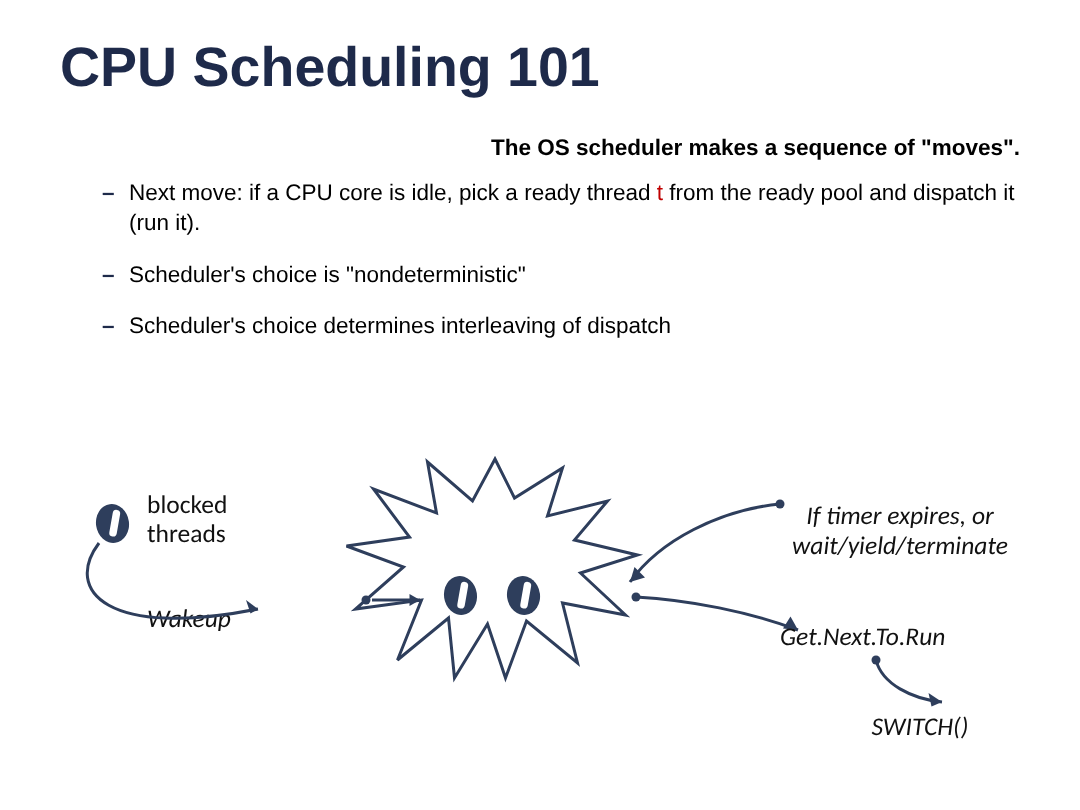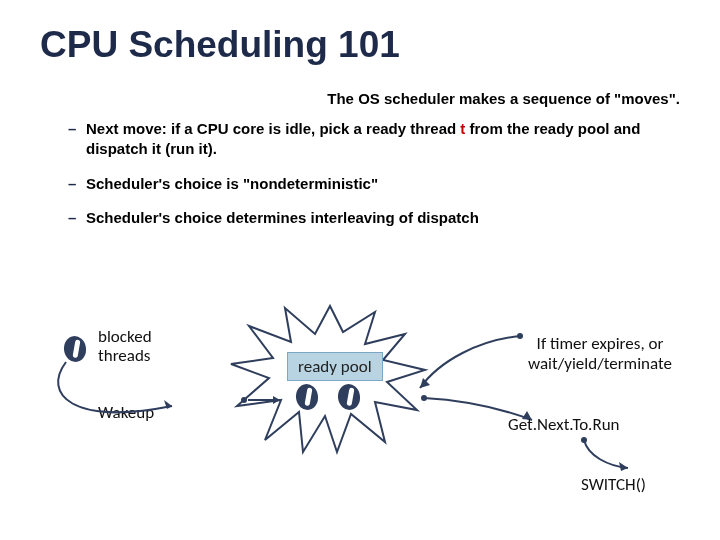--- a/index.html
+++ b/index.html
@@ -34,21 +34,21 @@
     text-align: right;
   }
   ul.bullets {
     list-style: none;
     padding: 0 0 0 28px;
     margin: 0;
   }
   ul.bullets li {
     position: relative;
     font-size: 15px;
-    font-weight: bold;
+    font-weight: normal;
     color: #000;
     margin-bottom: 14px;
     line-height: 1.35;
     padding-left: 18px;
   }
   ul.bullets li::before {
     content: "–";
     position: absolute;
     left: 0;
     color: #1e2a4a;
@@ -61,21 +61,21 @@
     top: 310px;
     width: 584px;
     height: 230px;
   }
   .label {
     position: absolute;
     font-family: Calibri, Arial, sans-serif;
     font-size: 17px;
     color: #111;
   }
-  .italic { }
+  .italic { font-style: italic; }
   .ready-box {
     position: absolute;
     background: #b8d4e3;
     border: 1px solid #7aa8c4;
     padding: 3px 10px;
     font-family: Calibri, Arial, sans-serif;
     font-size: 17px;
     color: #222;
   }
   
@@ -129,21 +129,20 @@
 
     <svg style="position:absolute; left:42px; top:44px; width:200px; height:80px;" viewBox="0 0 200 80">
       <path d="M 24 8 C 0 40, 30 72, 130 52" stroke="#2e3e5c" stroke-width="2" fill="none"></path>
       <path d="M 130 52 l -8 -6 l 3 9 z" fill="#2e3e5c"></path>
     </svg>
 
     <svg class="burst" style="left:225px; top:-8px; width:210px; height:155px;" viewBox="0 0 210 155">
       <polygon points="105,4 118,30 150,10 140,42 180,32 158,58 200,68 162,80 192,108 150,100 160,140 126,112 112,150 100,114 78,150 74,110 40,138 56,98 12,104 44,76 6,62 48,56 24,24 66,40 60,6 90,32" fill="none" stroke="#2e3e5c" stroke-width="2" stroke-linejoin="miter"></polygon>
     </svg>
 
-    <div class="ready-box" style="left:287px; top:42px;">ready pool</div>
 
     <div class="thread" style="left:296px; top:74px;"></div>
     <div class="thread" style="left:338px; top:74px;"></div>
 
     <svg style="position:absolute; left:240px; top:80px; width:50px; height:20px;" viewBox="0 0 50 20">
       <circle cx="4" cy="10" r="3" fill="#2e3e5c"></circle>
       <line x1="8" y1="10" x2="40" y2="10" stroke="#2e3e5c" stroke-width="2"></line>
       <path d="M 40 10 l -7 -4 l 0 8 z" fill="#2e3e5c"></path>
     </svg>
 
@@ -154,21 +153,21 @@
     </svg>
 
     <div class="label italic" style="left:510px; top:24px; width:180px; text-align:center; line-height:1.2;">If timer expires, or wait/yield/terminate</div>
 
     <svg style="position:absolute; left:420px; top:80px; width:120px; height:40px;" viewBox="0 0 120 40">
       <path d="M 4 8 C 40 10, 80 18, 112 30" stroke="#2e3e5c" stroke-width="2" fill="none"></path>
       <path d="M 112 30 l -10 -1 l 5 -8 z" fill="#2e3e5c"></path>
       <circle cx="4" cy="8" r="3" fill="#2e3e5c"></circle>
     </svg>
 
-    <div class="label italic" style="left:508px; top:104px;">Get.Next.To.Run</div>
+    <div class="label italic" style="left:520px; top:104px;">Get.Next.To.Run</div>
 
     <svg style="position:absolute; left:578px; top:126px; width:60px; height:40px;" viewBox="0 0 60 40">
       <path d="M 6 4 C 10 20, 30 30, 50 32" stroke="#2e3e5c" stroke-width="2" fill="none"></path>
       <path d="M 50 32 l -9 -6 l 2 9 z" fill="#2e3e5c"></path>
       <circle cx="6" cy="4" r="3" fill="#2e3e5c"></circle>
     </svg>
 
     <div class="label italic" style="left:581px; top:164px;">SWITCH()</div>
 
   </div>

